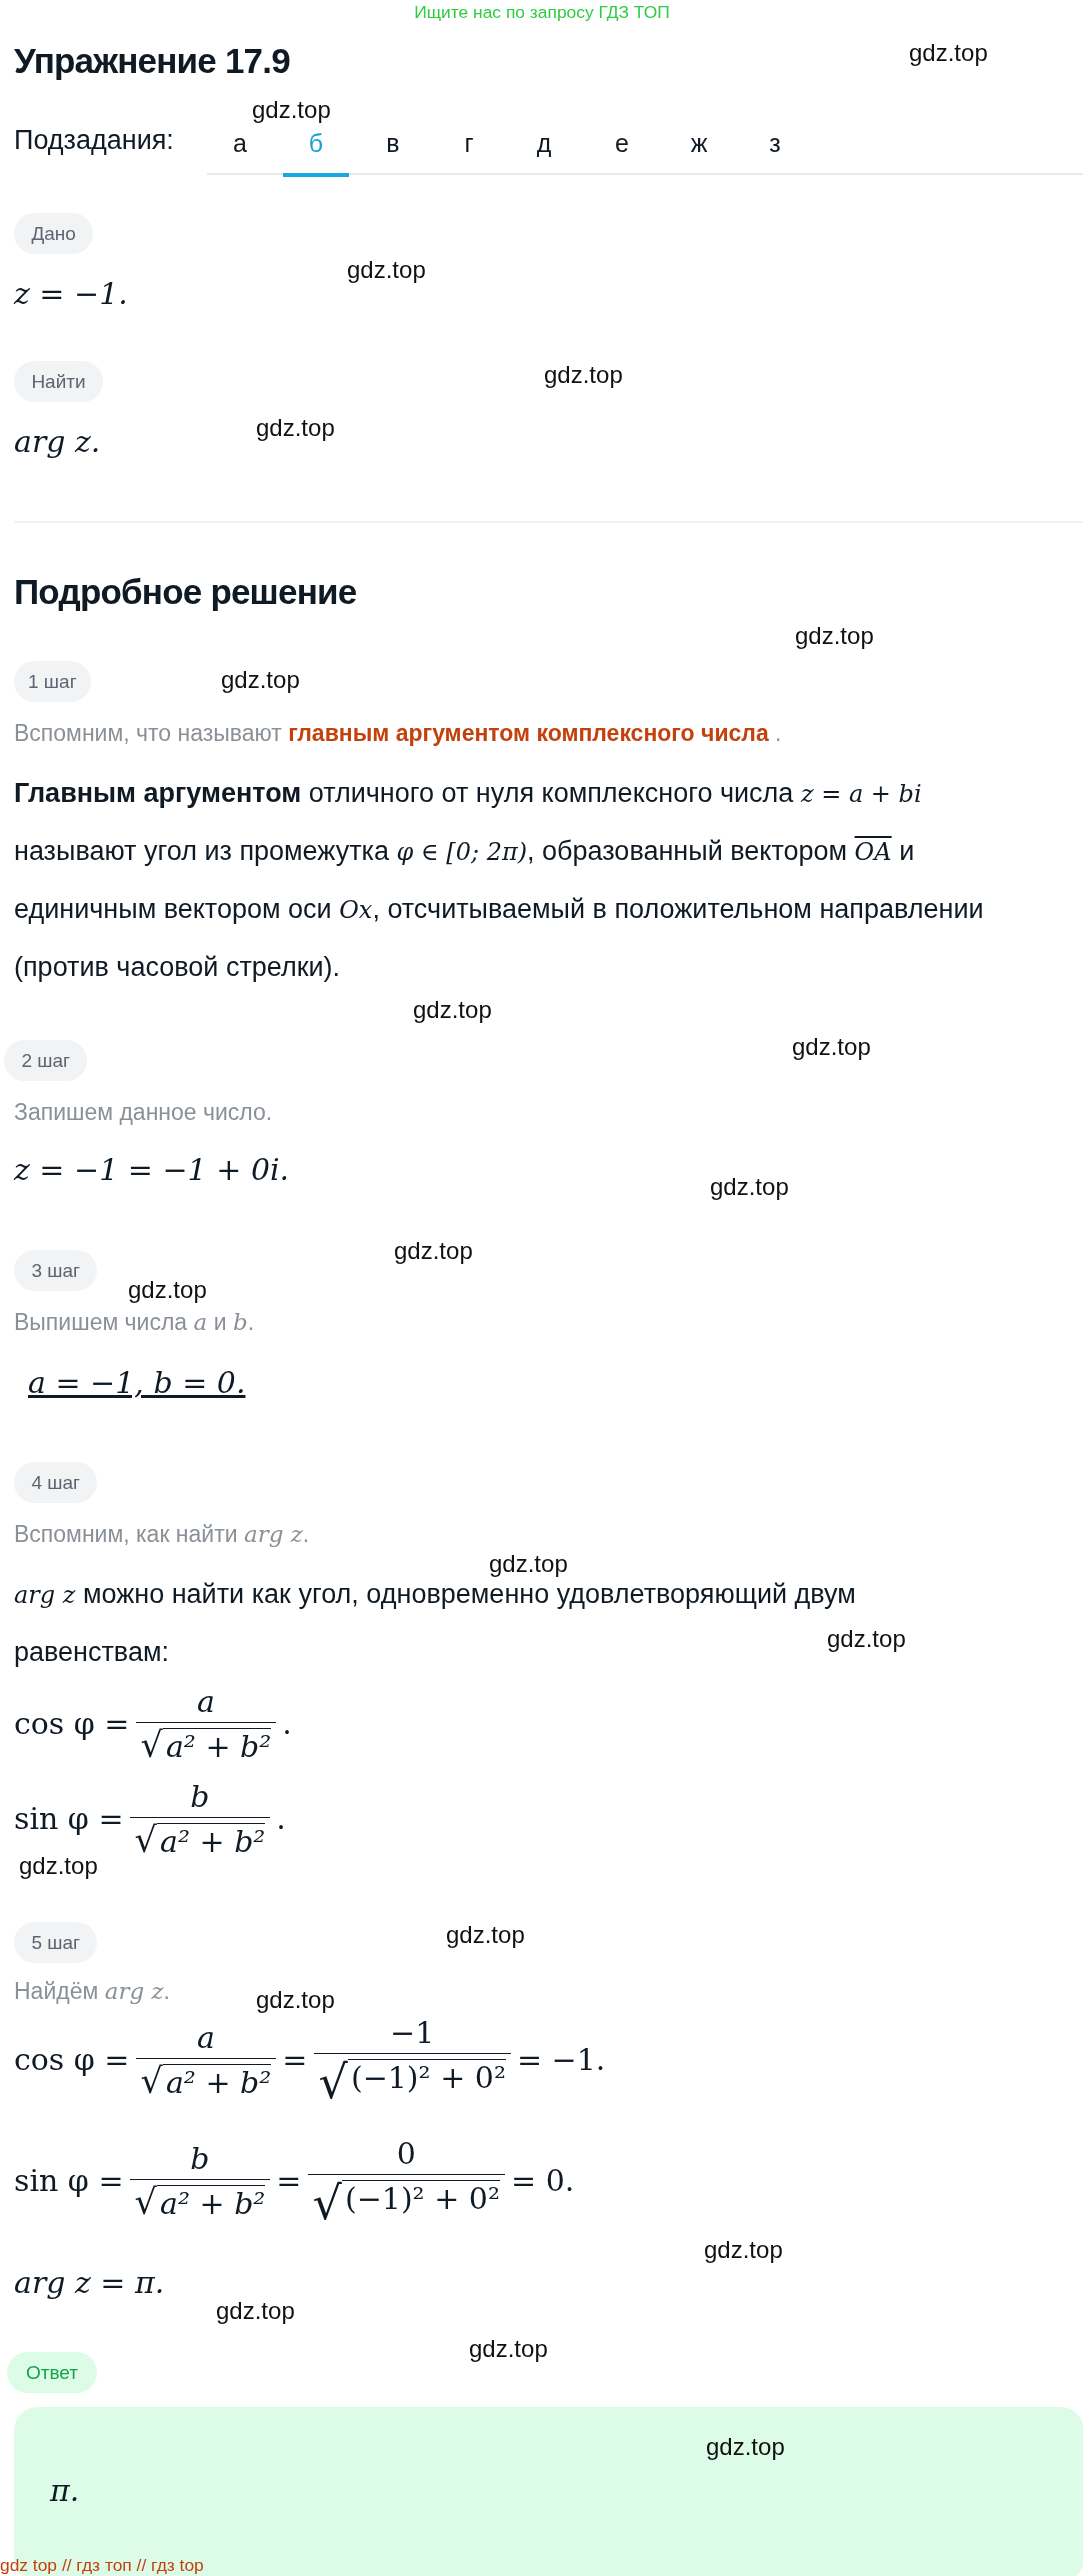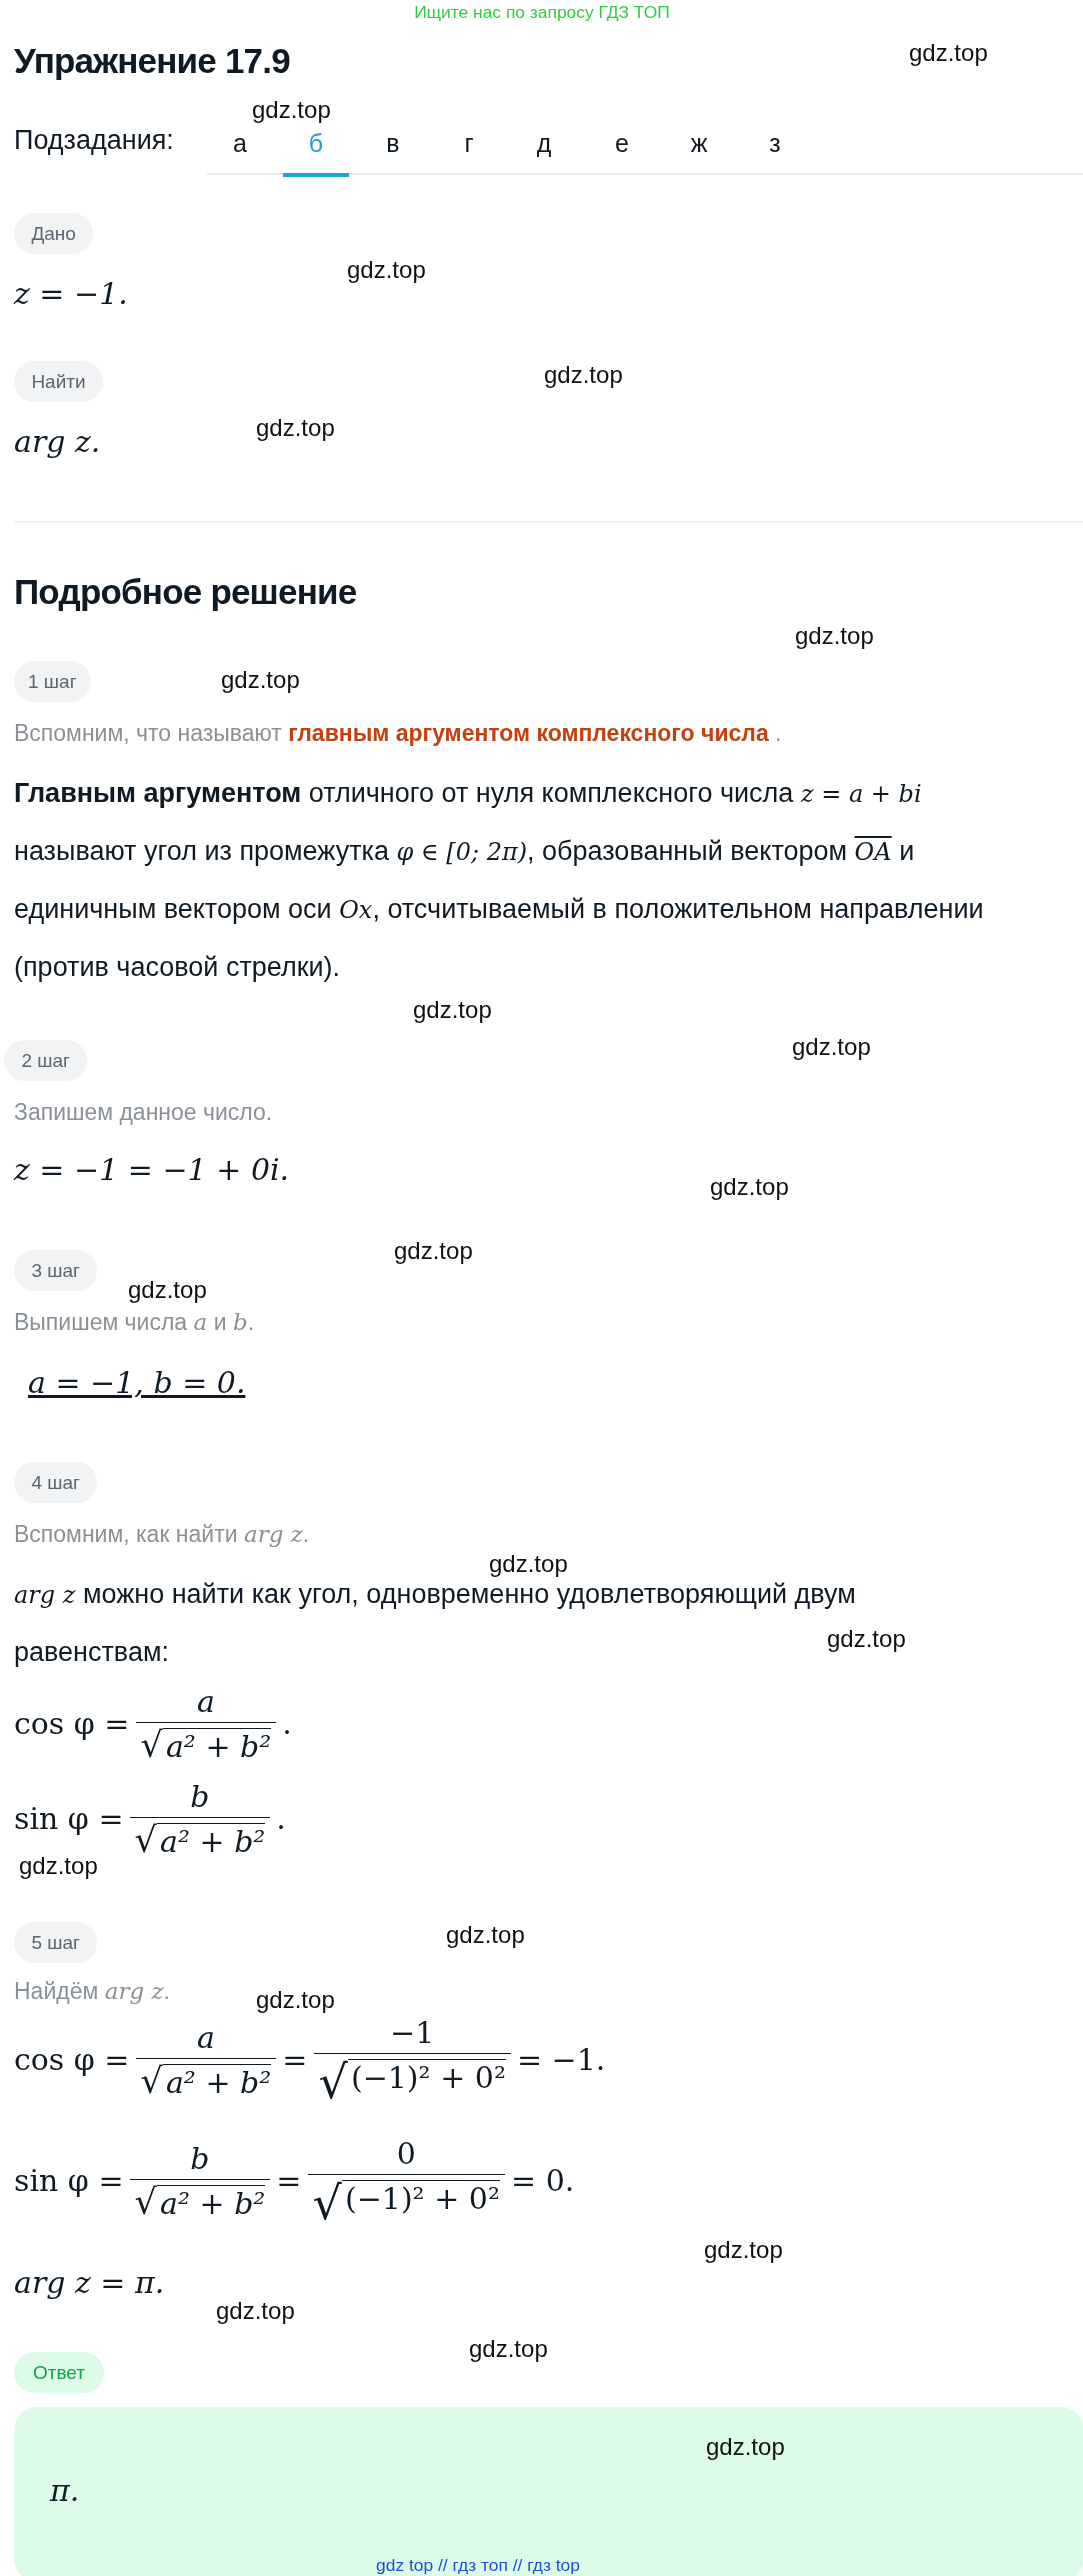--- a/index.html
+++ b/index.html
@@ -26,21 +26,21 @@
   .frac { display: inline-flex; flex-direction: column; align-items: center; vertical-align: middle; margin: 0 6.3px; }
   .frac .num { padding: 0 4.7px 3.2px; }
   .frac .den { border-top: 1.6px solid #0f1a24; padding: 4.7px 4.7px 0; }
   .eq { display: flex; align-items: center; font-family: "DejaVu Serif", serif; font-size: 30px; color: #0f1a24; white-space: nowrap; }
   .eq .fn { font-style: normal; }
   .sqrt { border-top: 1.6px solid #0f1a24; padding-left: 3.2px; }
   .sqrt-wrap { display: inline-flex; align-items: flex-start; }
   .sqrt-wrap .rad { font-size: 35px; line-height: 1; }
   .answer-pill { background: #dcfce7; color: #16a34a; }
   .answer-box { left: 14px; top: 2407px; width: 1070px; height: 175px; background: #dcfce7; border-radius: 24px; }
-  .footer { left: 0; width: 956px; top: 2555px; text-align: center; font-size: 17.4px; color: #1d4ed8; }
+  .footer { left: 0; width: 956px; top: 2555px; text-align: left; font-size: 17.4px; color: #c2410c; }
 </style>
 </head>
 <body>
 
 <div class="abs promo">Ищите нас по запросу ГДЗ ТОП</div>
 
 <h1 class="abs title">Упражнение 17.9</h1>
 <div class="abs subtasks-label">Подзадания:</div>
 <div class="abs tabs">
   <div class="tab" style="left:0">а</div>
@@ -152,21 +152,21 @@
     <span class="num">0</span>
     <span class="den"><span class="sqrt-wrap">
           <span class="rad" style="font-size:46px">√</span>
           <span class="sqrt">(−1)² + 0²</span>
         </span></span>
   </span>
   <span>= 0.</span>
 </div>
 <div class="abs math" style="left:14px; top:2265px;"><i>arg z = π.</i></div>
 
-<div class="abs pill answer-pill" style="left:14px; top:2352px; padding:0 19px;">Ответ</div>
+<div class="abs pill answer-pill" style="left:7px; top:2352px; padding:0 19px;">Ответ</div>
 <div class="abs answer-box">
   <div class="math" style="position:absolute; left:36px; top:66px;"><i>π.</i></div>
 </div>
 
 <div class="abs wm" style="left:909px; top:39px;">gdz.top</div>
 <div class="abs wm" style="left:252px; top:96px;">gdz.top</div>
 <div class="abs wm" style="left:347px; top:256px;">gdz.top</div>
 <div class="abs wm" style="left:544px; top:361px;">gdz.top</div>
 <div class="abs wm" style="left:256px; top:414px;">gdz.top</div>
 <div class="abs wm" style="left:795px; top:622px;">gdz.top</div>

